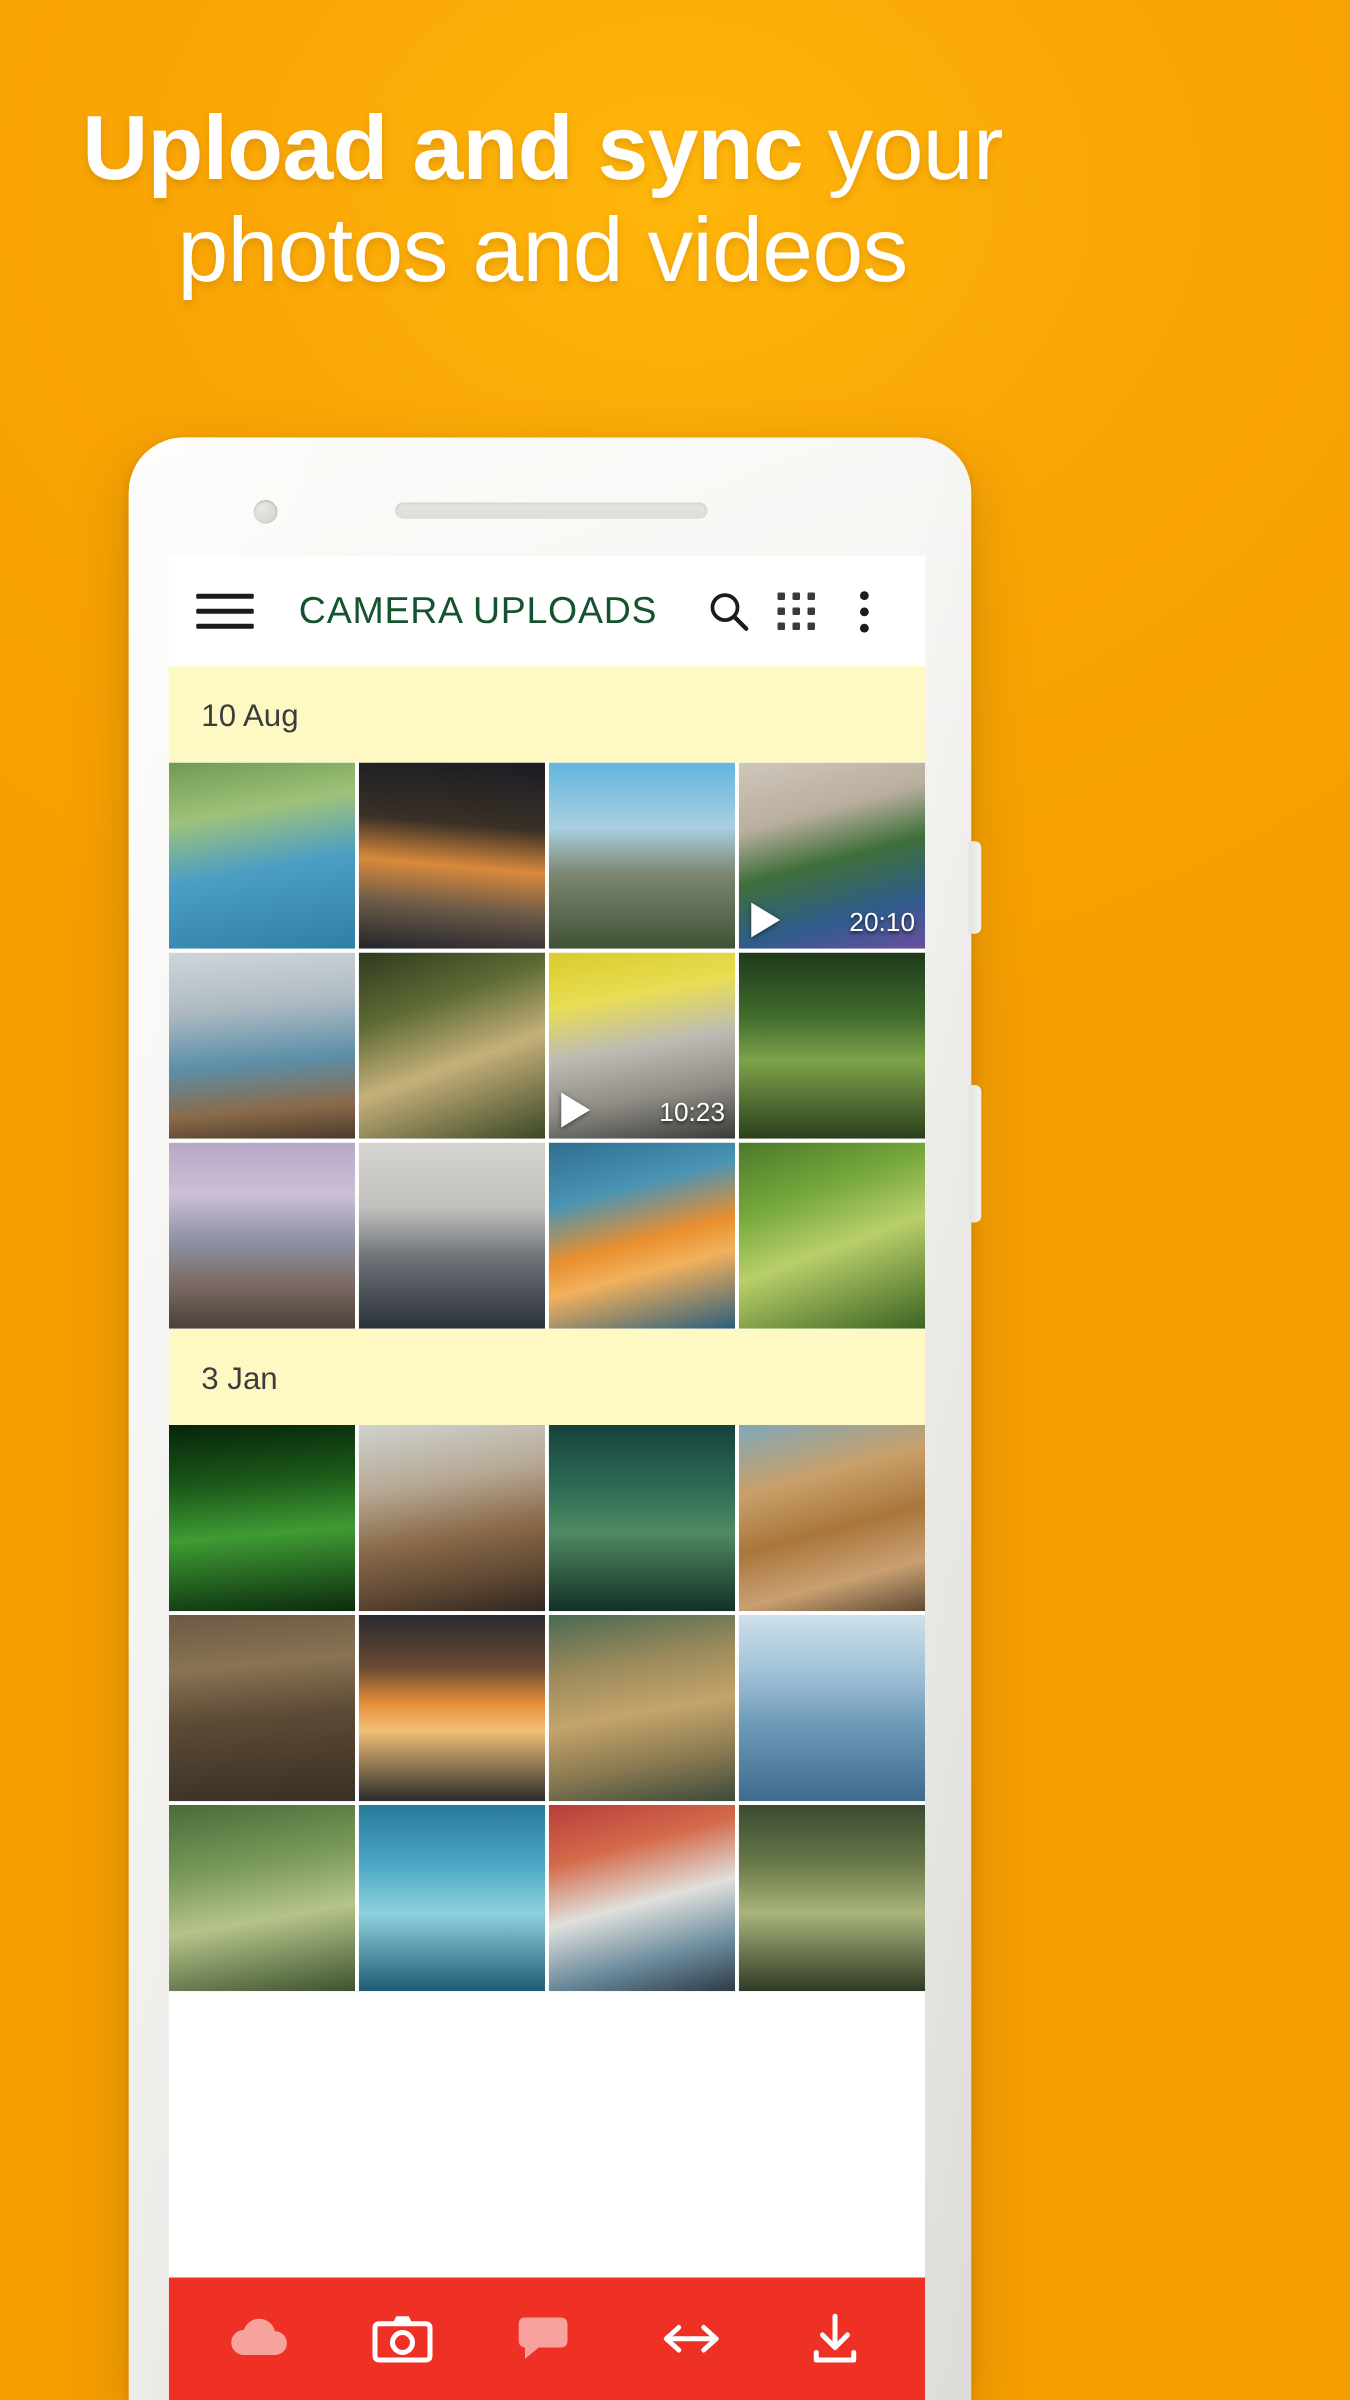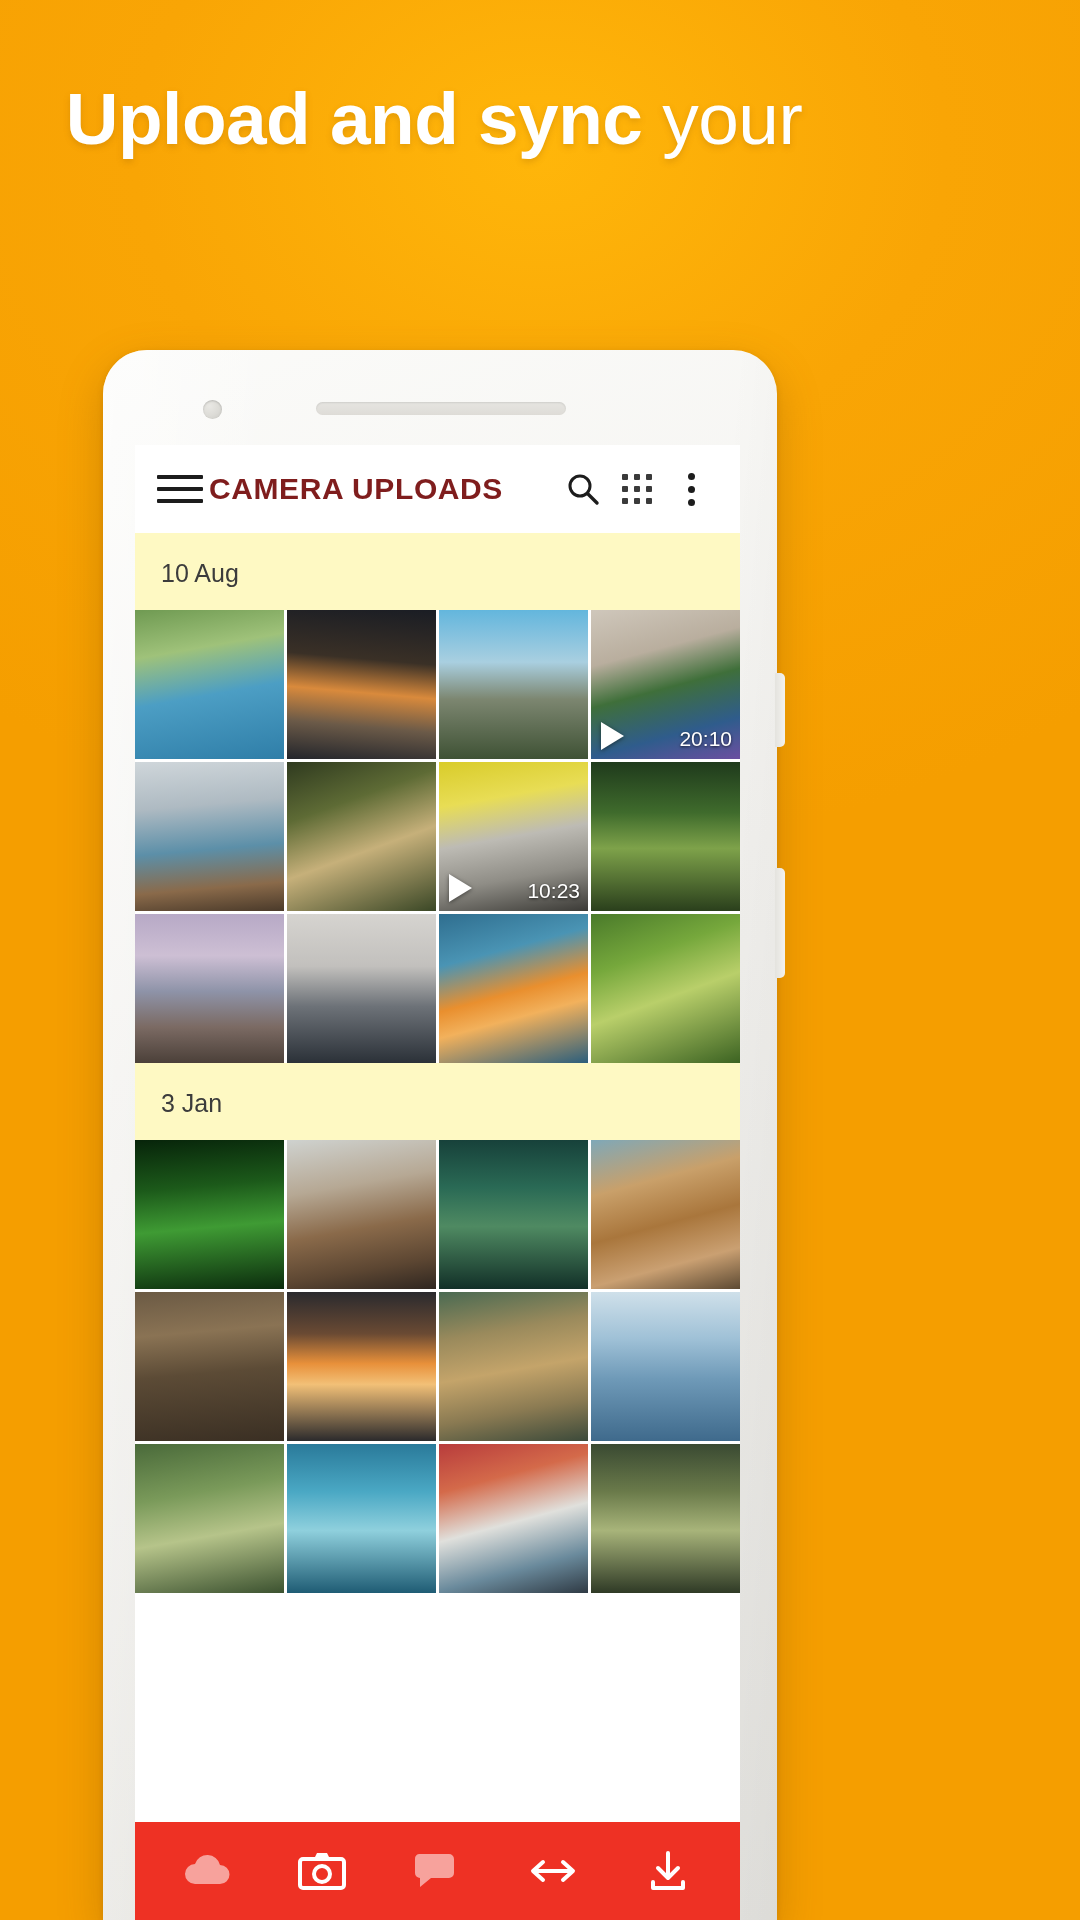--- a/index.html
+++ b/index.html
@@ -92,22 +92,22 @@
   
   #app-bar {
     height:88px; background:#ffffff;
     display:flex; align-items:center;
     padding:0 22px;
   }
   #menu-button { width:46px; height:46px; display:flex; flex-direction:column;
     justify-content:center; gap:8px; flex:none; }
   #menu-button i { display:block; height:4px; background:#1c1c1c; border-radius:1px; }
   #app-title {
-    flex:1; 
-    font-size:30px; font-weight:700; color:#7f1d1d;
+    flex:1; text-align:center;
+    font-size:30px; font-weight:400; color:#14532d;
     letter-spacing:0.6px;
     padding-left:6px;
   }
   .bar-icon { width:54px; height:54px; flex:none; display:flex; align-items:center; justify-content:center; }
   #grid-view-button { display:grid; grid-template-columns:repeat(3,6px);
     grid-template-rows:repeat(3,6px); gap:6px; width:30px; height:30px; }
   #grid-view-button span { width:6px; height:6px; background:#3a3a3a; border-radius:1px; }
   #overflow-button { display:flex; flex-direction:column; gap:6px; align-items:center; }
   #overflow-button span { width:7px; height:7px; border-radius:50%; background:#1c1c1c; }
 
@@ -167,20 +167,21 @@
   .a23{background:linear-gradient(165deg,#b83c3c 0%,#d46a4a 26%,#e0e0dc 52%,#6a8a9c 78%,#2f3a44 100%);}
   .a24{background:linear-gradient(180deg,#3a4a32 0%,#6a7a4a 32%,#a8b47a 58%,#2f3a26 100%);}
 </style>
 </head>
 <body>
 
 <div id="promo-bg"></div>
 
 <div id="headline">
   <span class="b">Upload and sync</span><span> your</span>
+  <span class="l2">photos and videos</span>
 </div>
 
 <div id="phone">
   <div id="phone-inner-shade"></div>
   <div id="front-camera"></div>
   <div id="earpiece"></div>
   <div id="power-button"></div>
   <div id="volume-button"></div>
 
   <div id="screen">

